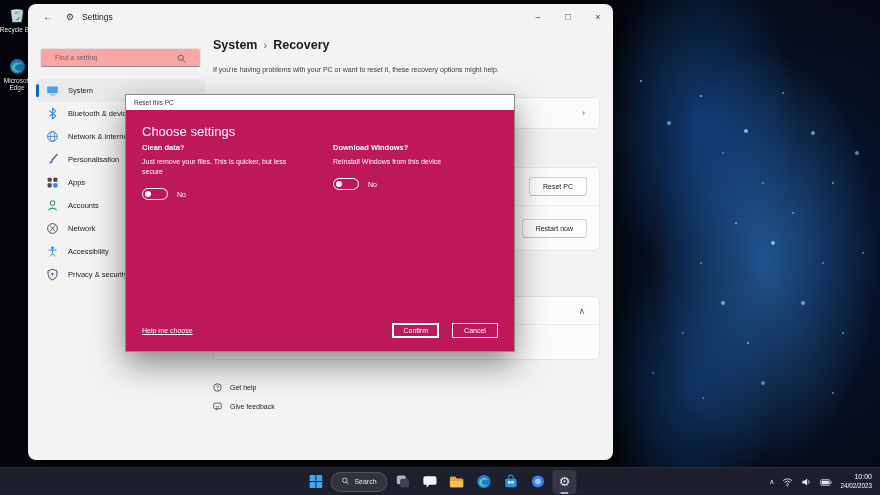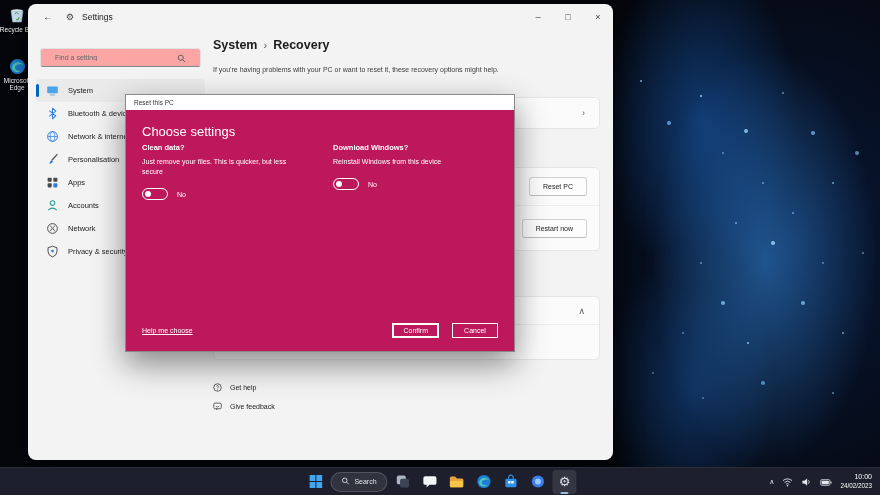--- a/index.html
+++ b/index.html
@@ -211,20 +211,27 @@
         </li>
         <li class="nav-item">
           <svg class="nav-ic" viewBox="0 0 16 16">
               <circle cx="8" cy="8" r="6" fill="none" stroke="#4a4a4a" stroke-width="1.2"></circle>
               <path d="M5 4.6 Q8 7 11 11.4 M11 4.6 Q8 7 5 11.4" stroke="#4a4a4a" stroke-width="1.1" fill="none"></path>
             </svg>
           <span>Network</span>
         </li>
         <li class="nav-item">
           <svg class="nav-ic" viewBox="0 0 16 16">
+              <circle cx="8" cy="3.4" r="1.7" fill="#2f7fe0"></circle>
+              <path d="M3 6.2 H13 M8 6.2 V10.5 M8 10.5 L5 14 M8 10.5 L11 14" stroke="#2f7fe0" stroke-width="1.2" fill="none"></path>
+            </svg>
+          <span>Accessibility</span>
+        </li>
+        <li class="nav-item">
+          <svg class="nav-ic" viewBox="0 0 16 16">
               <path d="M8 1.5 L13.5 3.4 V8 Q13.5 12.6 8 14.8 Q2.5 12.6 2.5 8 V3.4 Z" fill="none" stroke="#4a4a4a" stroke-width="1.2"></path>
               <circle cx="8" cy="7.5" r="1.6" fill="#2f7fe0"></circle>
             </svg>
           <span>Privacy &amp; security</span>
         </li>
       </ul>
     </div>
 
     <div class="main">
       <div class="breadcrumb">

